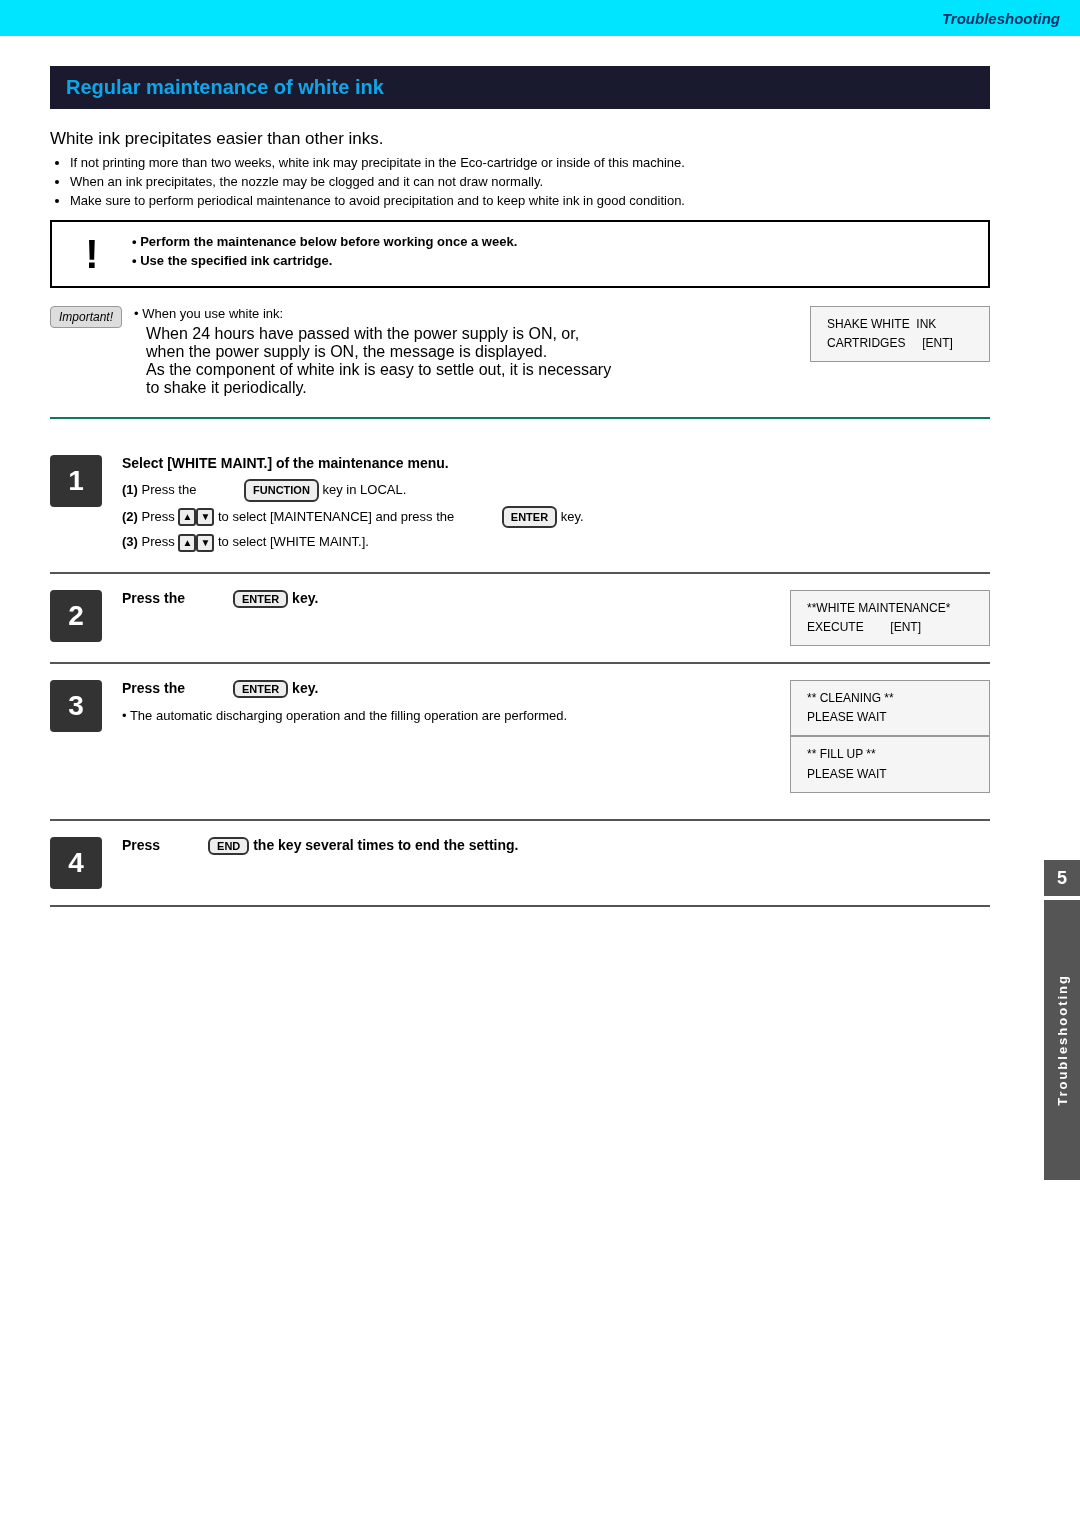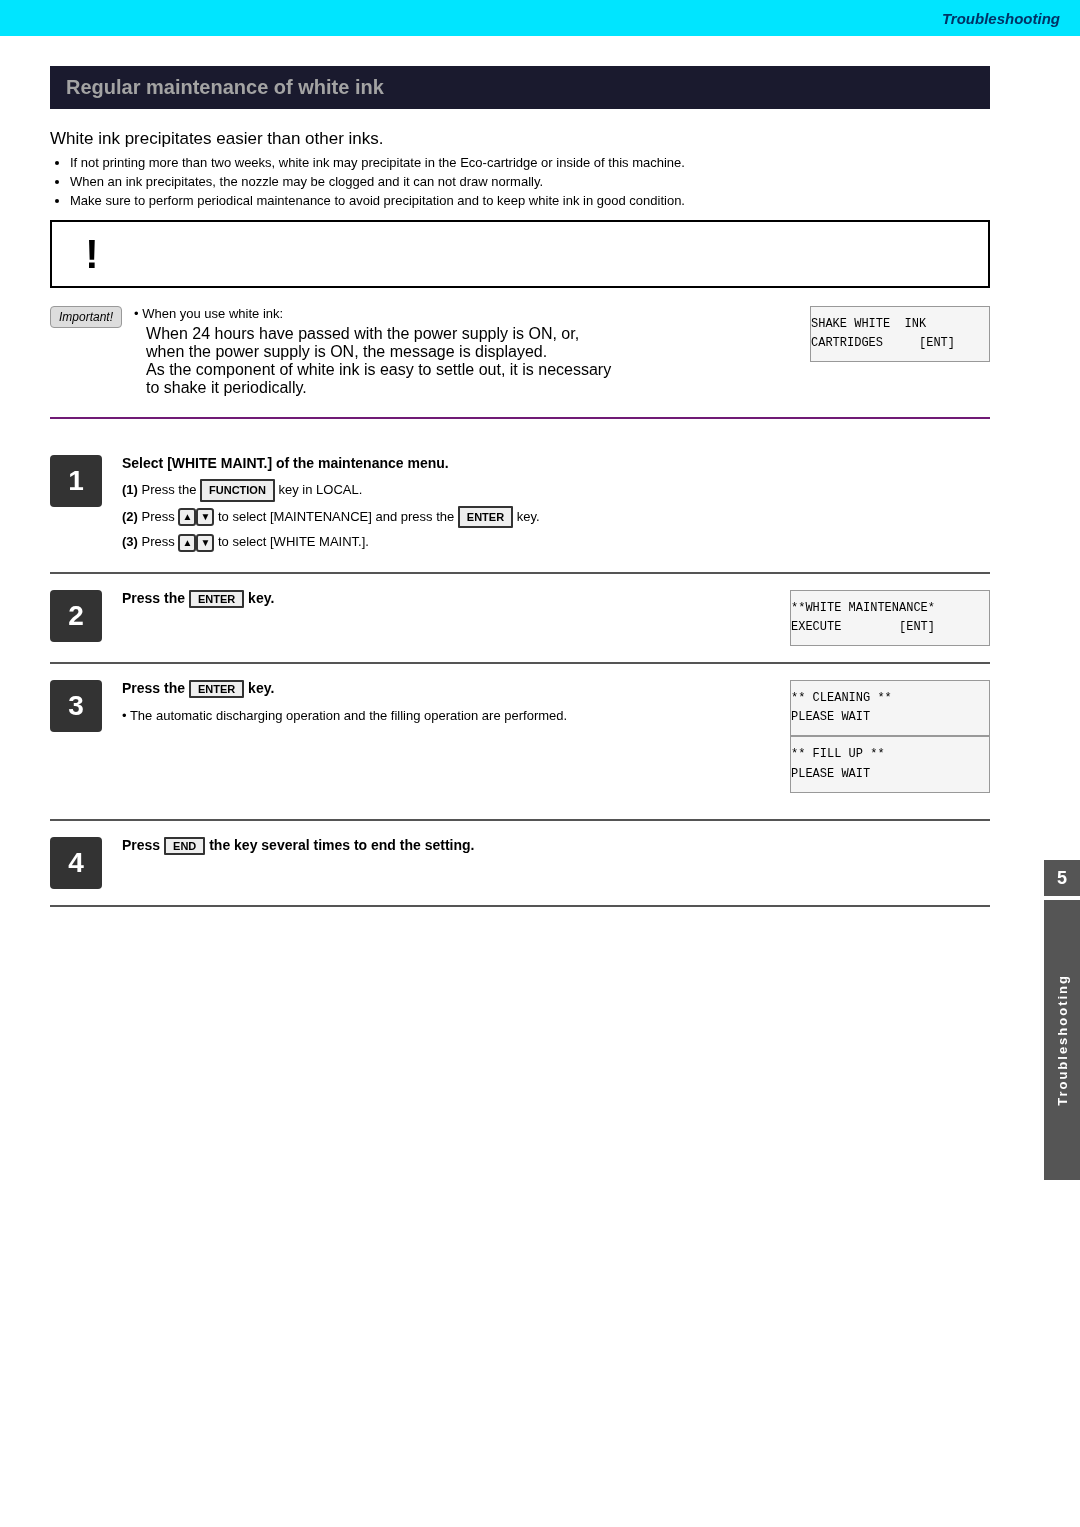--- a/index.html
+++ b/index.html
@@ -67,21 +67,21 @@
 
     
     .main-content {
       padding: 30px 50px 30px 50px;
       padding-right: 90px;
     }
 
     
     .section-heading {
       background: #1a1a2e;
-      color: #a3a3a3;
+      color: #0ea5e9;
       font-size: 20px;
       font-weight: bold;
       padding: 10px 16px;
       margin-bottom: 20px;
     }
 
     
     .intro-text {
       margin-bottom: 6px;
       font-size: 17px;
@@ -120,21 +120,21 @@
       margin-bottom: 4px;
     }
 
     
     .important-box {
       display: flex;
       align-items: flex-start;
       gap: 12px;
       margin-bottom: 20px;
       padding-bottom: 20px;
-      border-bottom: 2px solid #701a75;
+      border-bottom: 2px solid #0f766e;
     }
     .important-badge {
       background: #ddd;
       border: 1px solid #999;
       border-radius: 4px;
       padding: 3px 8px;
       font-size: 12px;
       font-style: italic;
       white-space: nowrap;
       height: fit-content;
@@ -149,23 +149,23 @@
       flex: 1;
       font-size: 13px;
     }
     .important-text .bullet {
       margin-left: 0;
       margin-bottom: 4px;
     }
     .lcd-display {
       border: 1px solid #999;
       background: #f5f5f5;
-      font-family: Liberation Mono, monospace;
+      font-family: Liberation Sans, sans-serif;
       font-size: 12px;
-      padding: 8px 0;
+      padding: 8px 16px;
       min-width: 180px;
       line-height: 1.6;
       white-space: pre;
     }
 
     .step-number-box {
       background: #333;
       color: #fff;
       font-size: 28px;
       font-weight: bold;
@@ -195,26 +195,27 @@
     }
     .step-right {
       min-width: 200px;
       border-radius: 19px;
     }
 
     
     .key-btn {
       display: inline-block;
       border: 2px solid #333;
-      border-radius: 1px;
+      border-radius: 6px;
       padding: 1px 7px;
       font-size: 11px;
       font-weight: bold;
       background: #eee;
       vertical-align: middle;
+      margin-left: 44px;
     }
 
     
     .arrow-keys {
       display: inline-flex;
       gap: 0;
       vertical-align: middle;
     }
     .arrow-key {
       border: 2px solid #333;
@@ -271,20 +272,24 @@
 
   <p class="intro-text">White ink precipitates easier  than other inks.</p>
   <ul class="bullet-list">
     <li>If not printing more than two weeks, white ink may precipitate in the Eco-cartridge or inside of this machine.</li>
     <li>When an ink precipitates, the nozzle may be clogged and it can not draw normally.</li>
     <li>Make sure to perform periodical maintenance to avoid precipitation and to keep white ink in good condition.</li>
   </ul>
 
   <div class="warning-box">
     <div class="warning-icon">!</div>
+    <div class="warning-text">
+      <p>• <span>Perform the maintenance below before working once a week.</span></p>
+      <p>• <span>Use the specified ink cartridge.</span></p>
+    </div>
   </div>
 
   <div class="important-box">
     <div class="important-badge">Important!</div>
     <div class="important-content">
       <div class="important-text">
         <p class="bullet">• <span>When you use white ink:</span></p>
         <p style="margin-left:12px; white-space:pre-line; font-size:16px;">When 24 hours have passed with the power supply is ON, or,
 when the power supply is ON, the message is displayed.
 As the component of white ink is easy to settle out, it is necessary

